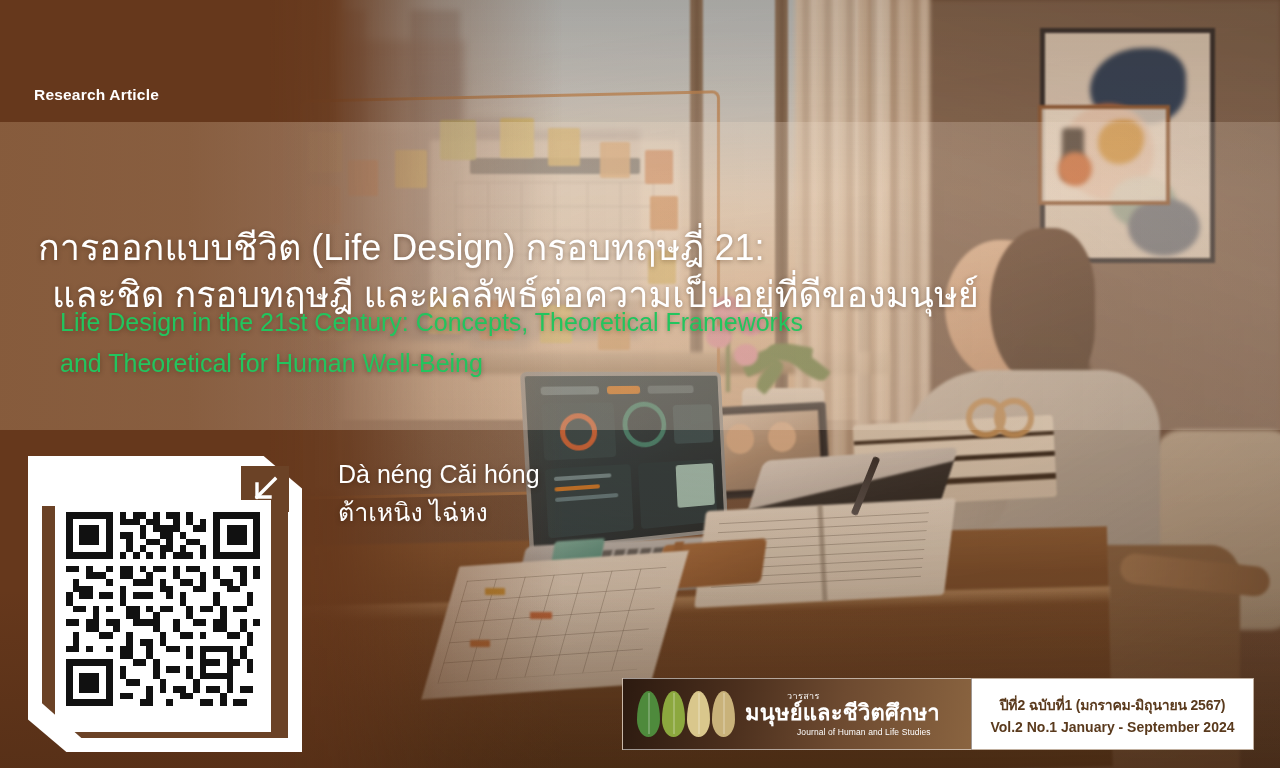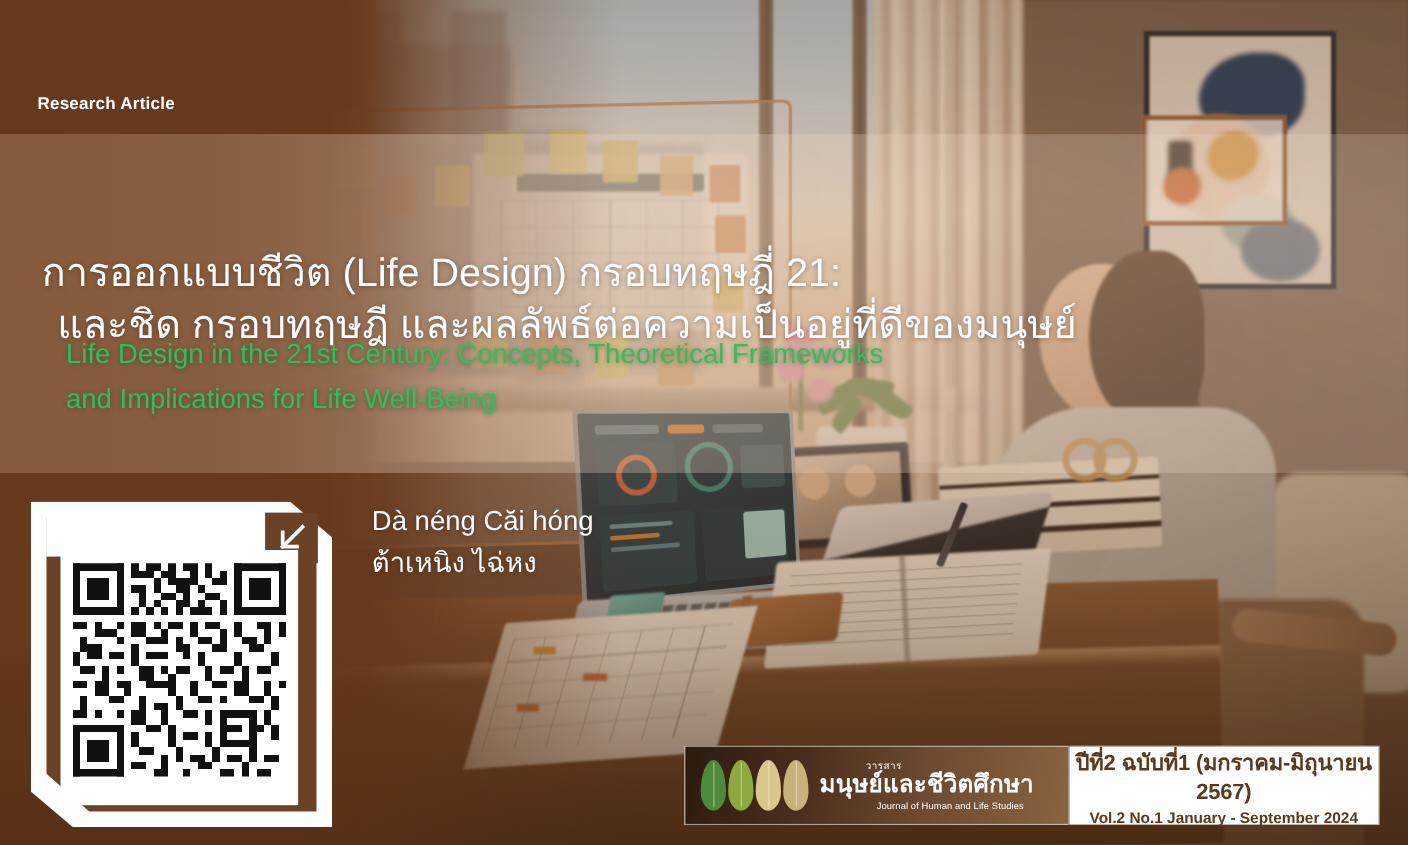--- a/index.html
+++ b/index.html
@@ -437,21 +437,21 @@
   .jn-main { font-size: 22px; font-weight: 700; margin-top: 1px; letter-spacing: .2px; }
   .jn-en { font-size: 8.5px; margin-top: 4px; margin-left: 52px; letter-spacing: .1px; }
   .jb-issue {
     flex: 1;
     background: #ffffff;
     border: 1px solid rgba(140,110,80,.55);
     border-left: none;
     display: flex; flex-direction: column; align-items: center; justify-content: center;
     color: #5a3a1d;
   }
-  .ji-th { font-size: 20px; font-weight: 700; letter-spacing: -.2px; text-align: center; }
+  .ji-th { font-size: 14px; font-weight: 700; letter-spacing: -.2px; text-align: center; }
   .ji-en { font-size: 14px; font-weight: 700; margin-top: 3px; }
 </style>
 </head>
 <body>
 
 <div class="cover">
 
   <div class="photo">
     <div class="bg-room"></div>
     <div class="bg-wall-right"></div>
@@ -590,21 +590,21 @@
 
   <div class="kicker">Research Article</div>
 
   <div class="title-th">
     <span>การออกแบบชีวิต (Life Design) กรอบทฤษฎี่ 21:</span>
     <span class="l2">และชิด กรอบทฤษฎี และผลลัพธ์ต่อความเป็นอยู่ที่ดีของมนุษย์</span>
   </div>
 
   <div class="title-en">
     <div>Life Design in the 21st Century: Concepts, Theoretical Frameworks</div>
-    <div>and Implications for Life Well-Being</div>
+    <div>and Theoretical for Human Well-Being</div>
   </div>
 
   <div class="authors">
     <div>Dà néng Căi hóng</div>
     <div>ต้าเหนิง ไฉ่หง</div>
   </div>
 
   <div class="qr-card"></div>
   <div class="qr-inner"></div>
   <div class="scan-strip"></div>

